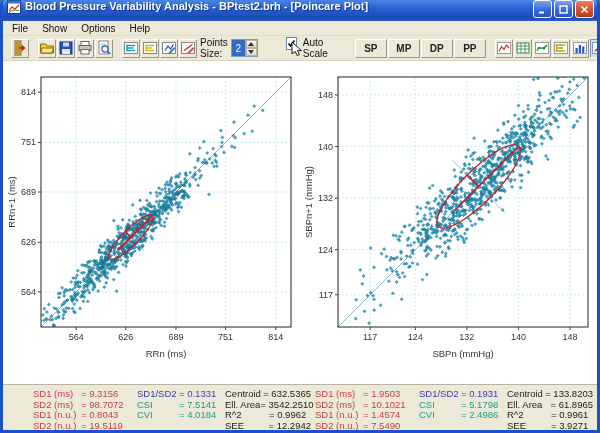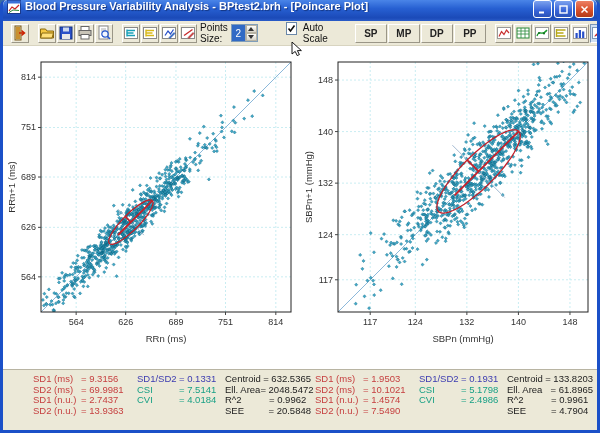--- a/index.html
+++ b/index.html
@@ -81,20 +81,26 @@
           <rect x="1" y="1" width="7" height="7" fill="none" stroke="#fff" stroke-width="1.4"></rect>
         </svg>
     </div>
     <div class="winbtn close">
       <svg width="9" height="9" viewBox="0 0 9 9">
           <path d="M1.5 1.5 L7.5 7.5 M7.5 1.5 L1.5 7.5" stroke="#fff" stroke-width="1.5"></path>
         </svg>
     </div>
   </div>
 
+  <div class="menubar" id="menubar">
+      <span class="menu-item">File</span>
+      <span class="menu-item">Show</span>
+      <span class="menu-item">Options</span>
+      <span class="menu-item">Help</span>
+    </div>
 
   <div class="toolbar">
     <button class="tbtn">
       <svg width="16" height="16" viewBox="0 0 16 16">
         <rect x="3" y="1" width="6" height="14" fill="#e8d8a0" stroke="#7a5a20"></rect>
         <rect x="4" y="2" width="4" height="12" fill="#c89030"></rect>
         <path d="M7 8 h4.5 M9.5 5.5 L12.5 8 L9.5 10.5" stroke="#cc2200" stroke-width="1.5" fill="none"></path>
       </svg>
     </button>
     <span class="tgap"></span>
@@ -349,29 +355,29 @@
 
   <div class="stats">
     <div class="sgroup" id="stats-0">
       <div class="scol scol1">
           <div class="srow c-red">
             <span class="lbl">SD1 (ms)</span>
             <span>= 9.3156</span>
           </div>
           <div class="srow c-red">
             <span class="lbl">SD2 (ms)</span>
-            <span>= 69.9981</span>
+            <span>= 98.7072</span>
           </div>
           <div class="srow c-red">
             <span class="lbl">SD1 (n.u.)</span>
-            <span>= 2.7437</span>
+            <span>= 0.8043</span>
           </div>
           <div class="srow c-red">
             <span class="lbl">SD2 (n.u.)</span>
-            <span>= 13.9363</span>
+            <span>= 19.5119</span>
           </div>
         </div>
         <div class="scol scol2">
           <div class="srow c-blue">
             <span class="lbl">SD1/SD2</span>
             <span>= 0.1331</span>
           </div>
           <div class="srow c-teal">
             <span class="lbl">CSI</span>
             <span>= 7.5141</span>
@@ -381,29 +387,29 @@
             <span>= 4.0184</span>
           </div>
         </div>
         <div class="scol scol3">
           <div class="srow c-black">
             <span class="lbl">Centroid</span>
             <span>= 632.5365</span>
           </div>
           <div class="srow c-black">
             <span class="lbl">Ell. Area</span>
-            <span>= 2048.5472</span>
+            <span>= 3542.2510</span>
           </div>
           <div class="srow c-black">
             <span class="lbl">R^2</span>
             <span>= 0.9962</span>
           </div>
           <div class="srow c-black">
             <span class="lbl">SEE</span>
-            <span>= 20.5848</span>
+            <span>= 12.2942</span>
           </div>
         </div>
     </div>
     <div class="sgroup" id="stats-1">
       <div class="scol scol1">
           <div class="srow c-red">
             <span class="lbl">SD1 (ms)</span>
             <span>= 1.9503</span>
           </div>
           <div class="srow c-red">
@@ -441,21 +447,21 @@
           <div class="srow c-black">
             <span class="lbl">Ell. Area</span>
             <span>= 61.8965</span>
           </div>
           <div class="srow c-black">
             <span class="lbl">R^2</span>
             <span>= 0.9961</span>
           </div>
           <div class="srow c-black">
             <span class="lbl">SEE</span>
-            <span>= 4.7904</span>
+            <span>= 3.9271</span>
           </div>
         </div>
     </div>
   </div>
 
   <svg class="cursor" width="12" height="16" viewBox="0 0 12 16">
     <path d="M1 0 L1 12 L4.2 9.4 L6.2 13.6 L8.4 12.6 L6.4 8.6 L10.4 8.6 Z" fill="#fff" stroke="#000" stroke-width="0.9"></path>
   </svg>
 
 </div>

